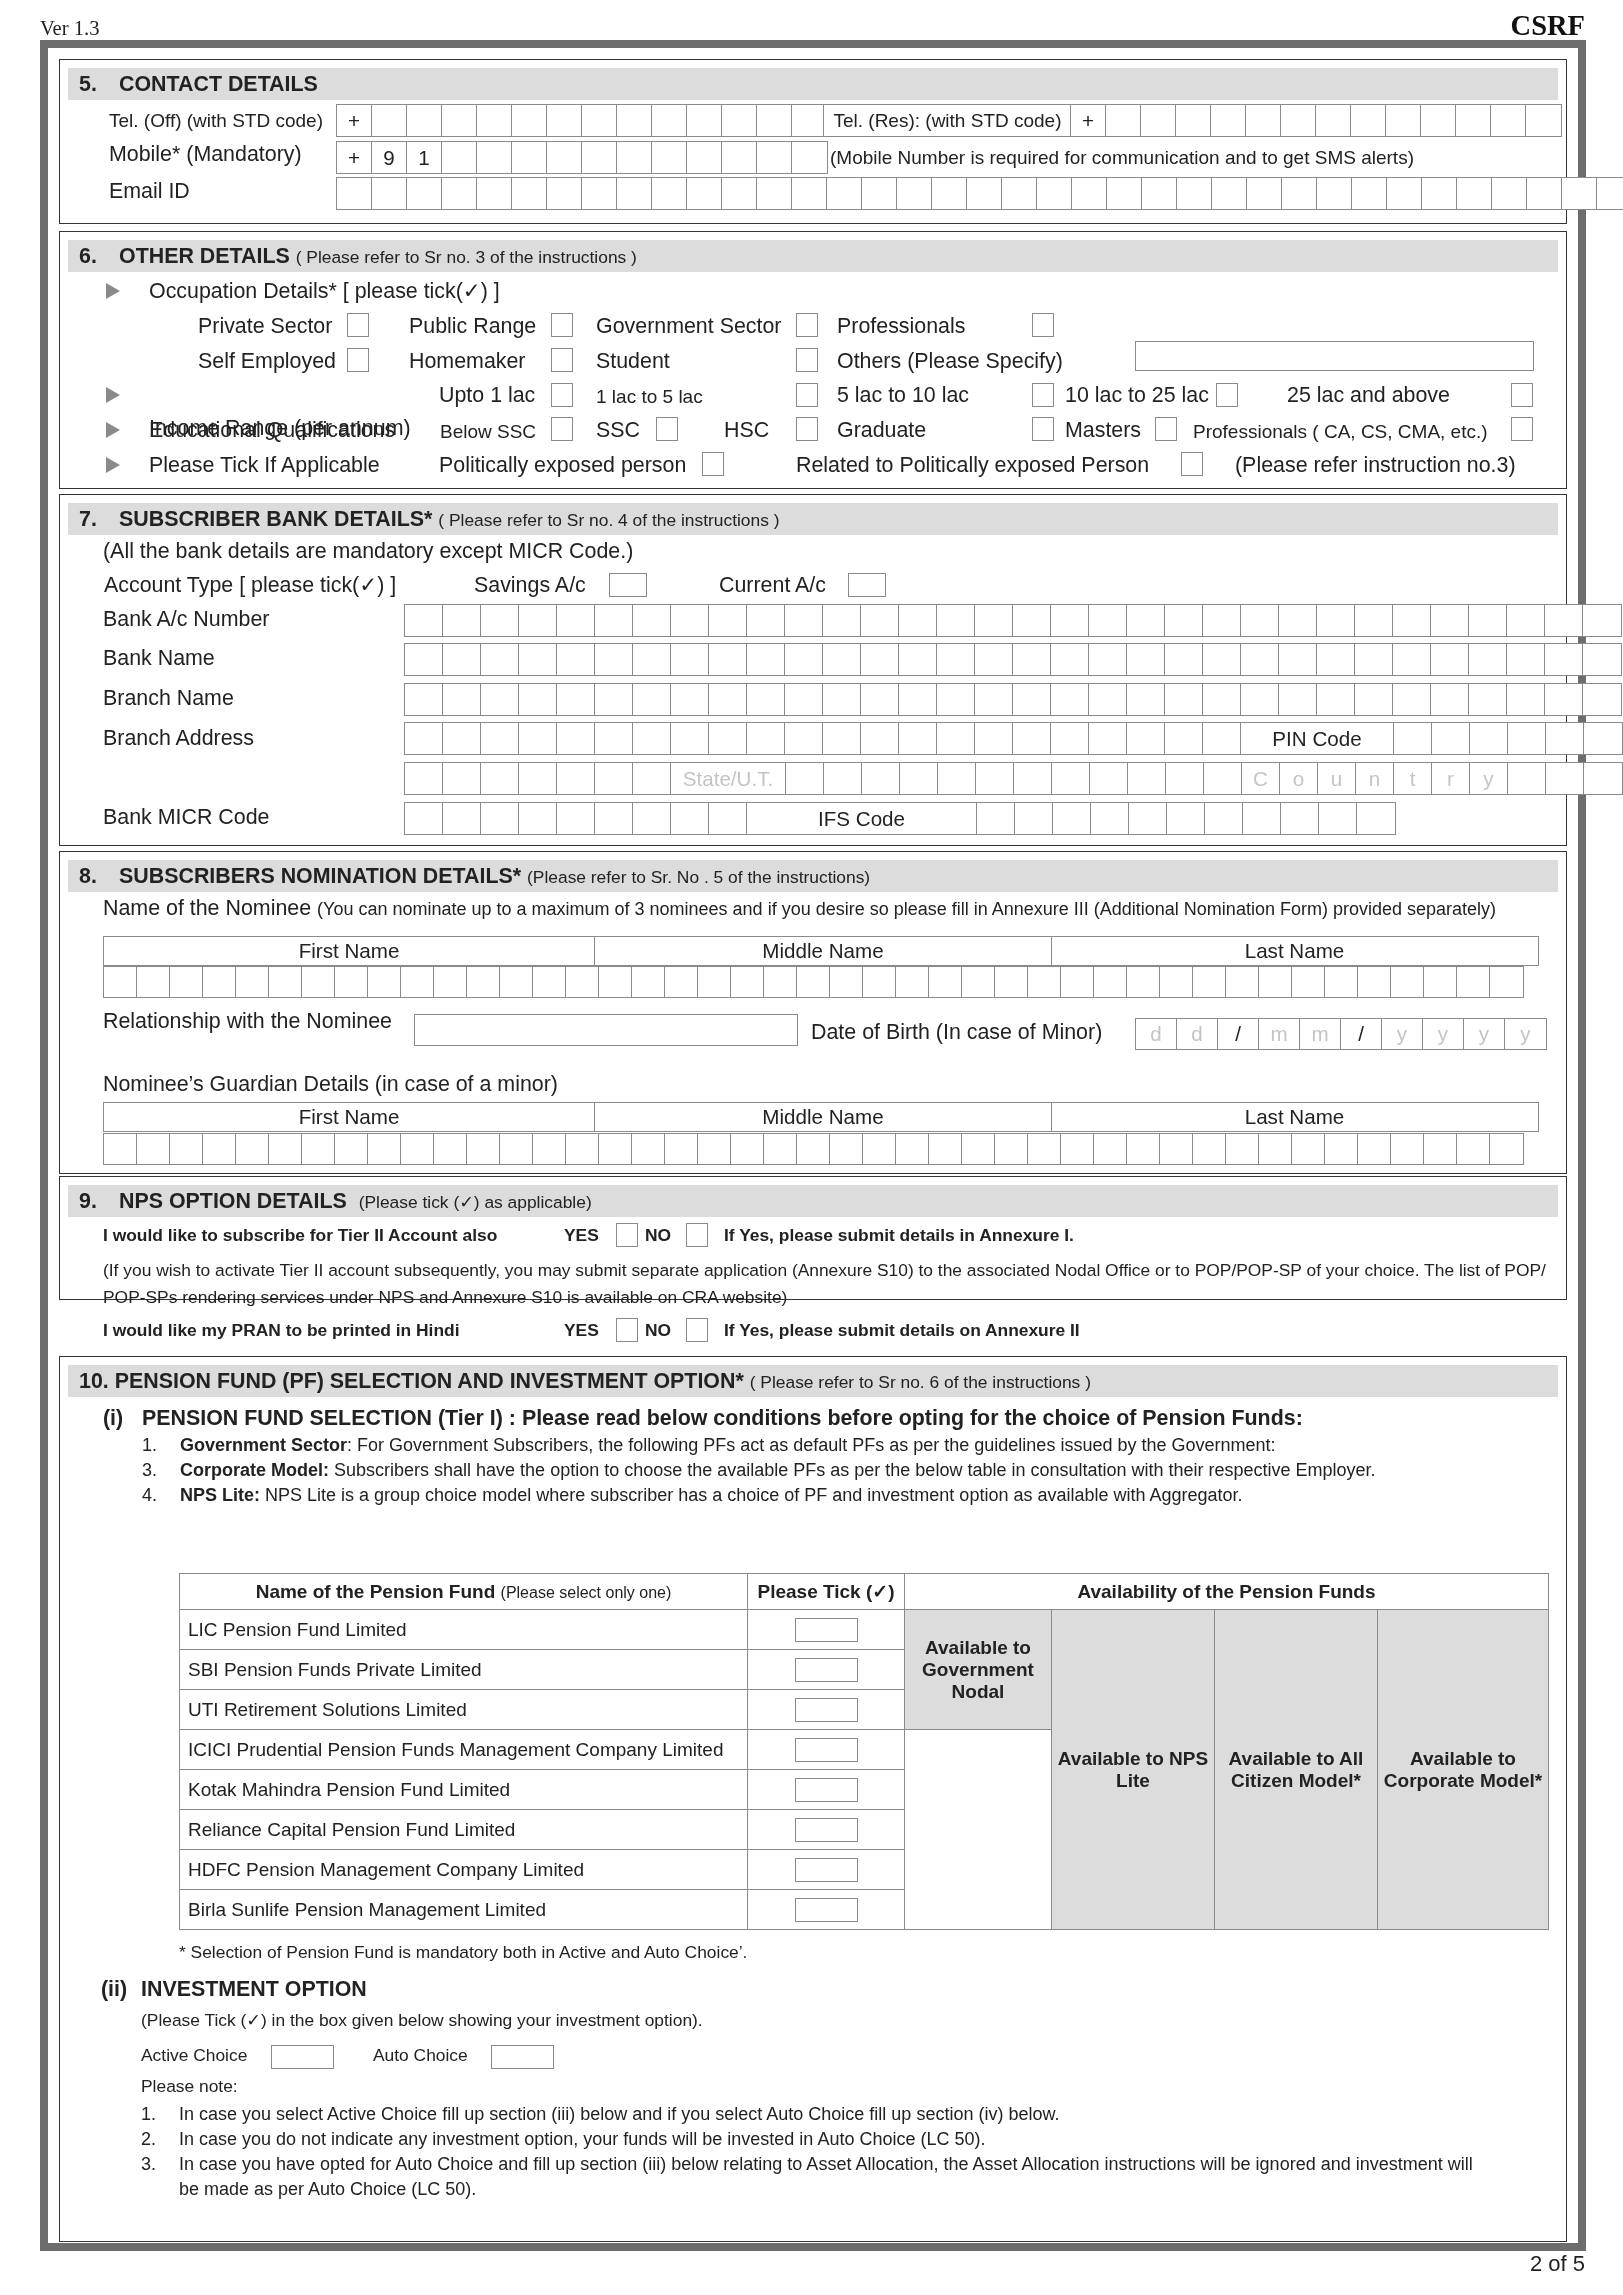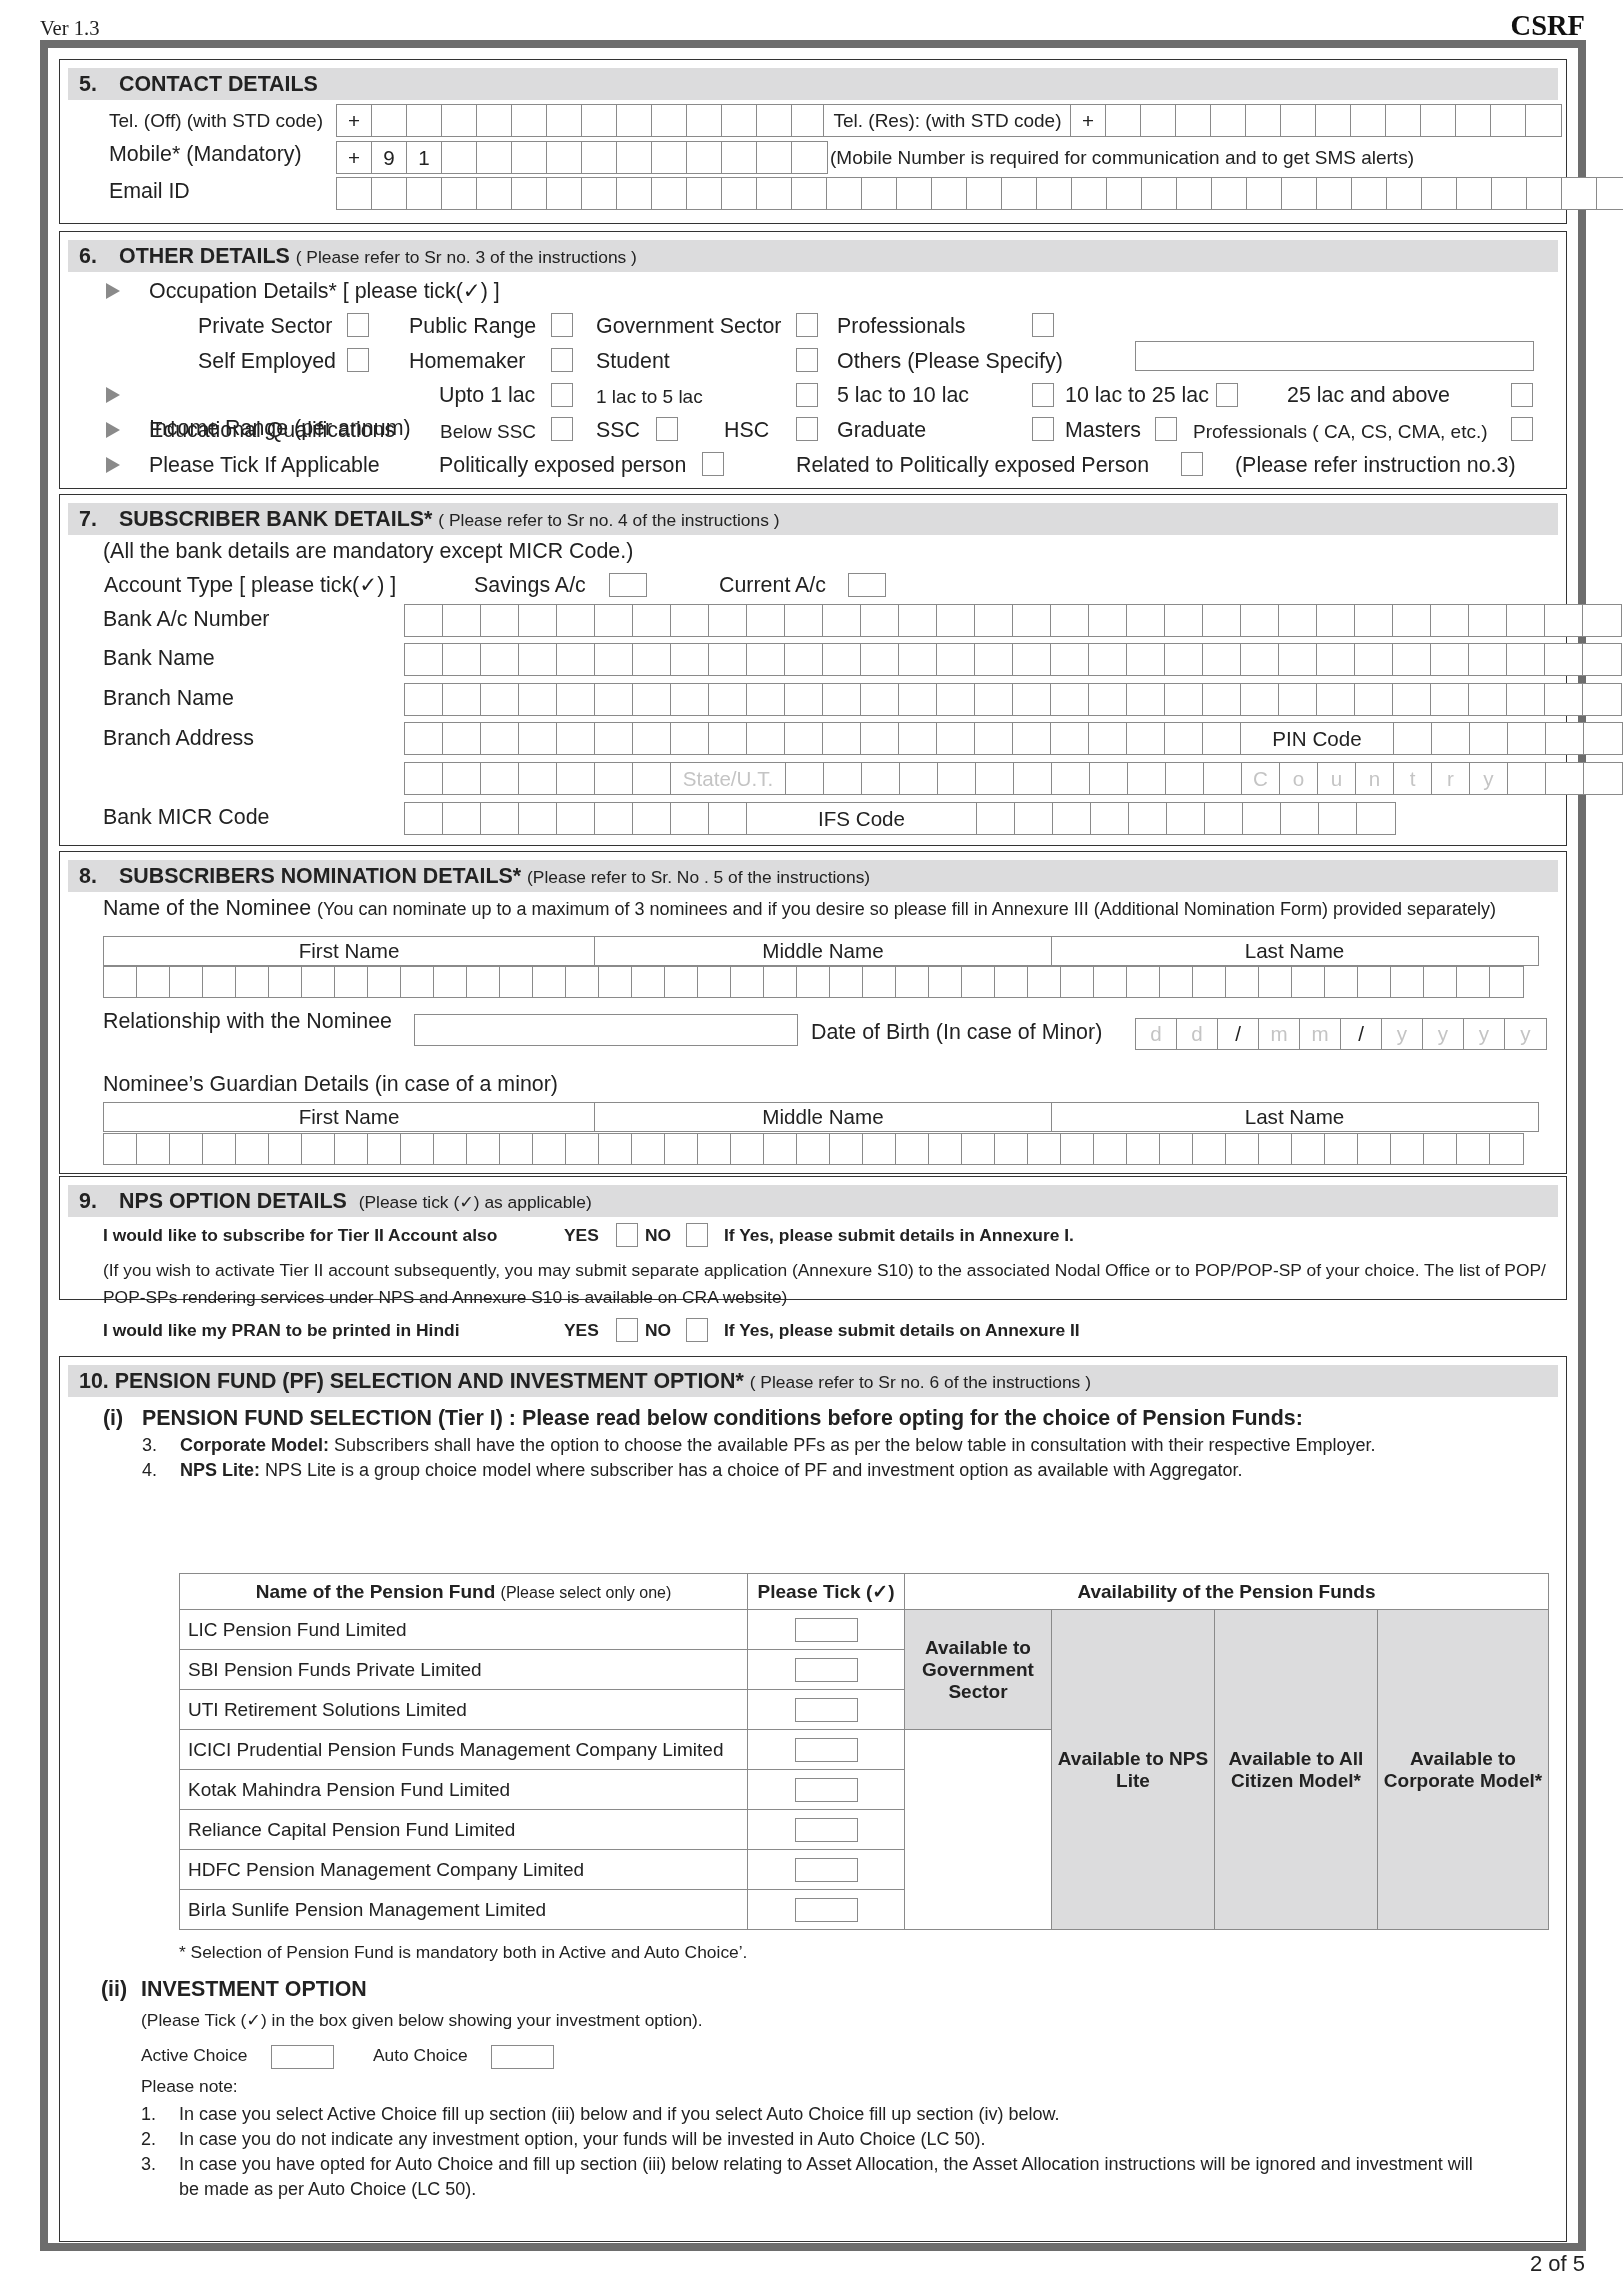--- a/index.html
+++ b/index.html
@@ -544,38 +544,39 @@
   <div class="lbl b xs" style="left:585px;top:141px;">NO</div>
   <div class="cb" style="left:626px;top:141px;"></div>
   <div class="lbl b xs" style="left:664px;top:141px;">If Yes, please submit details on Annexure II</div>
 </div>
 
 <div class="sec" style="top:1356px;height:886px;">
   <div class="sechead"><span class="num" style="width:auto;">10.</span> <b>PENSION FUND (PF) SELECTION AND INVESTMENT OPTION*</b> <span class="note">( Please refer to Sr no. 6 of the instructions )</span></div>
   <div class="lbl b" style="left:43px;top:49px;">(i)</div>
   <div class="lbl b" style="left:82px;top:49px;">PENSION FUND SELECTION (Tier I) : Please read below conditions before opting for the choice of Pension Funds:</div>
   <div id="rules" class="olist" style="left:82px;top:76px;">
+      <div><span class="n">1.</span><b>Government Sector</b><span>: For Government Subscribers, the following PFs act as default PFs as per the guidelines issued by the Government:</span></div>
       <div><span class="n">3.</span><b>Corporate Model:</b><span> Subscribers shall have the option to choose the available PFs as per the below table in consultation with their respective Employer.</span></div>
       <div><span class="n">4.</span><b>NPS Lite:</b><span> NPS Lite is a group choice model where subscriber has a choice of PF and investment option as available with Aggregator.</span></div>
     </div>
 </div>
 
 <table class="pft">
   <tbody>
       <tr>
     <th style="width:568px;"><span>Name of the Pension Fund</span> <span style="font-weight:normal;font-size:16px;">(Please select only one)</span></th>
     <th style="width:157px;">Please Tick (✓)</th>
     <th colspan="4">Availability of the Pension Funds</th>
   </tr>
   </tbody>
     <tbody id="pf-body">
       <tr>
         <td class="nm">LIC Pension Fund Limited</td>
         <td class="tk"><span class="tickbox"></span></td>
-        <td class="grey" rowspan="3" style="width: 147px;">Available to Government Sector</td>
+        <td class="grey" rowspan="3" style="width: 147px;">Available to Government Nodal</td>
         <td class="grey" rowspan="8" style="width: 163px;">Available to NPS Lite</td>
         <td class="grey" rowspan="8" style="width: 163px;">Available to All Citizen Model*</td>
         <td class="grey" rowspan="8" style="width: 171px;">Available to Corporate Model*</td>
       </tr>
       <tr>
         <td class="nm">SBI Pension Funds Private Limited</td>
         <td class="tk"><span class="tickbox"></span></td>
       </tr>
       <tr>
         <td class="nm">UTI Retirement Solutions Limited</td>

